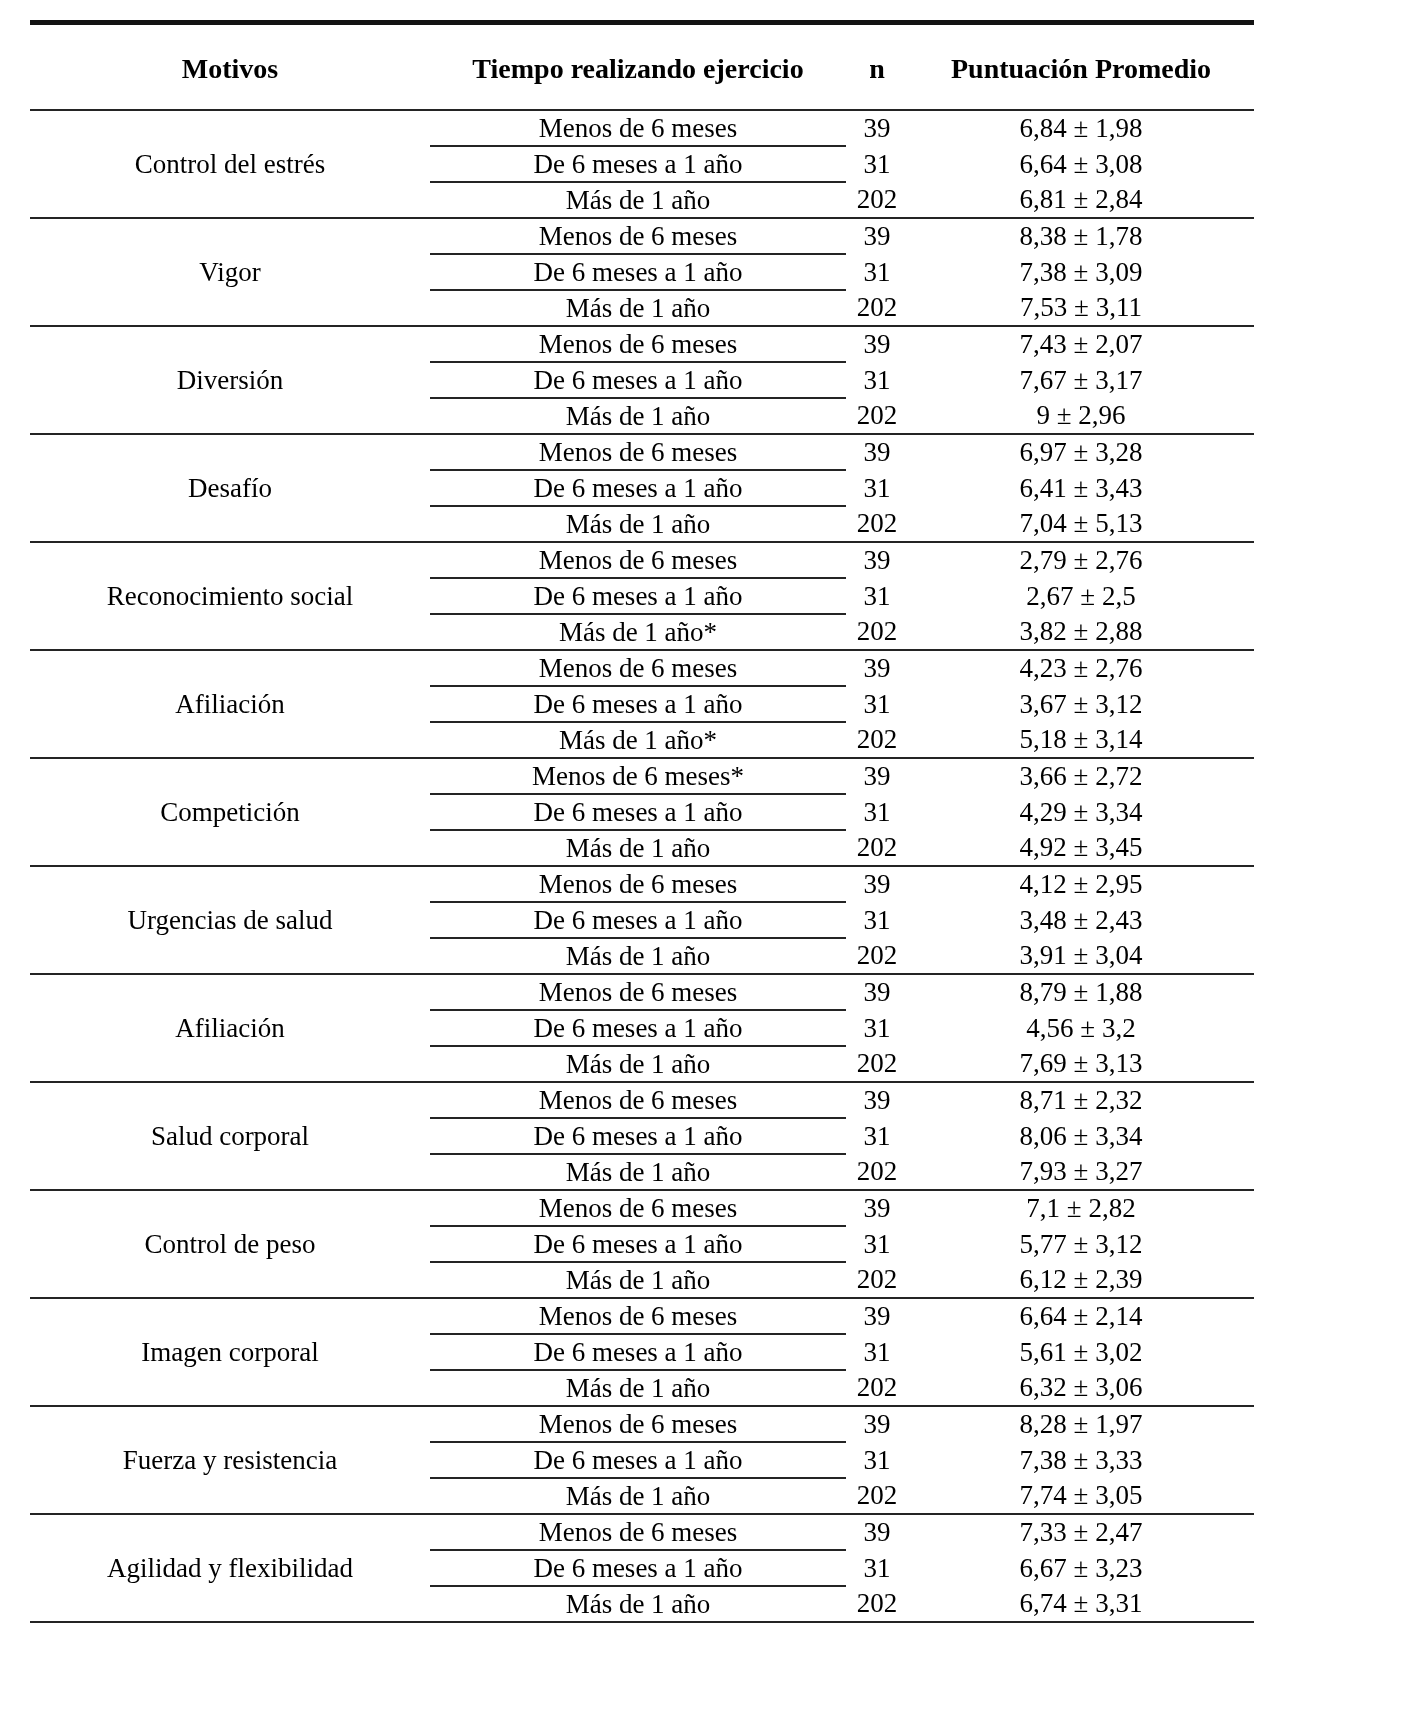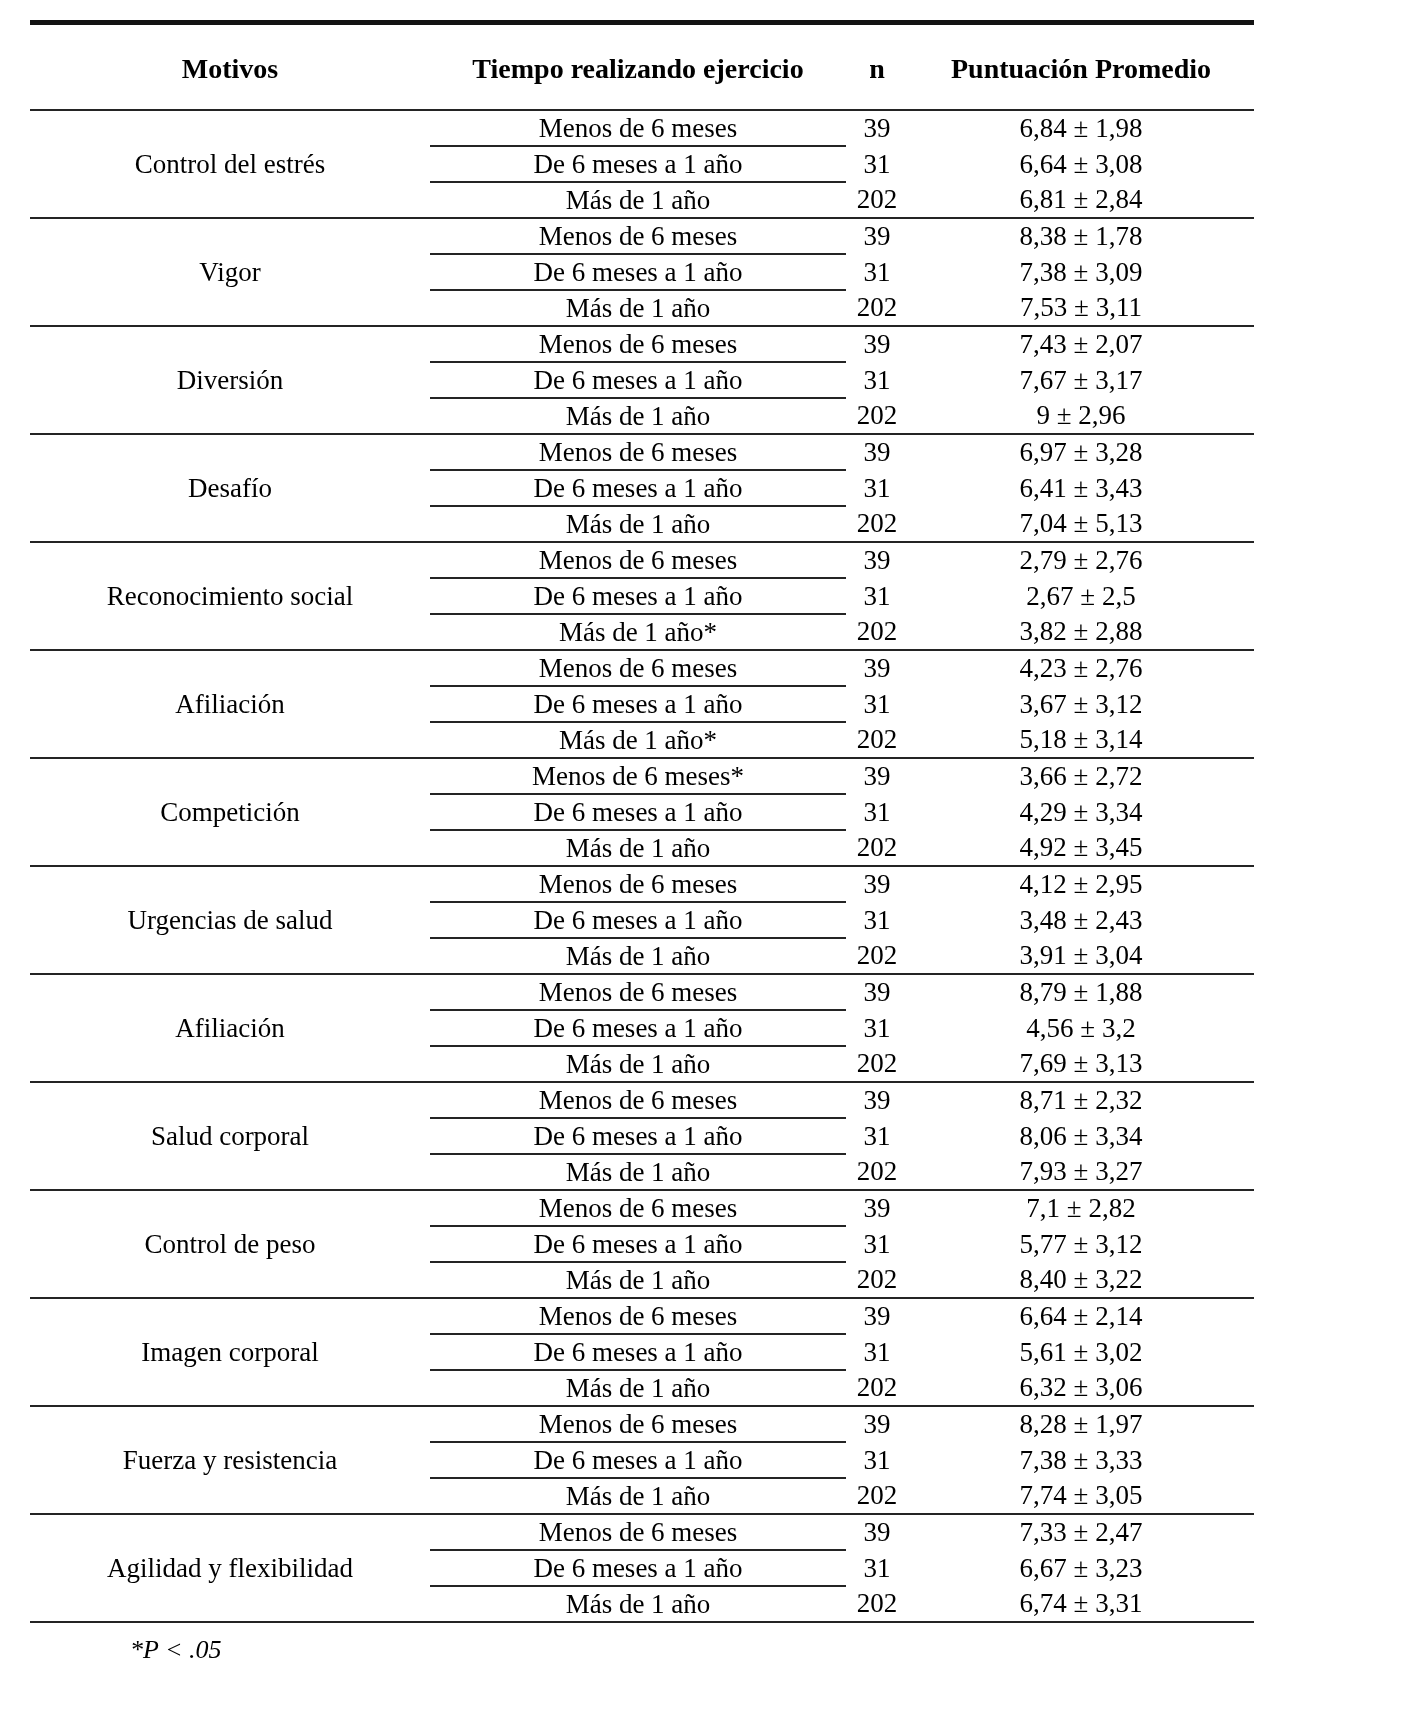--- a/index.html
+++ b/index.html
@@ -231,21 +231,21 @@
           <td class="score">7,1 ± 2,82</td>
         </tr>
         <tr>
           <td class="time">De 6 meses a 1 año</td>
           <td class="ncol">31</td>
           <td class="score">5,77 ± 3,12</td>
         </tr>
         <tr class="group-end">
           <td class="time">Más de 1 año</td>
           <td class="ncol">202</td>
-          <td class="score">8,40 ± 3,22</td>
+          <td class="score">6,12 ± 2,39</td>
         </tr>
         <tr>
           <td class="motive" rowspan="3">Imagen corporal</td>
           <td class="time">Menos de 6 meses</td>
           <td class="ncol">39</td>
           <td class="score">6,64 ± 2,14</td>
         </tr>
         <tr>
           <td class="time">De 6 meses a 1 año</td>
           <td class="ncol">31</td>
@@ -283,14 +283,13 @@
           <td class="ncol">31</td>
           <td class="score">6,67 ± 3,23</td>
         </tr>
         <tr class="group-end">
           <td class="time">Más de 1 año</td>
           <td class="ncol">202</td>
           <td class="score">6,74 ± 3,31</td>
         </tr>
       </tbody>
   </table>
-  <div class="footnote">*P &lt; .05</div>
 </div>
 
 </body></html>

